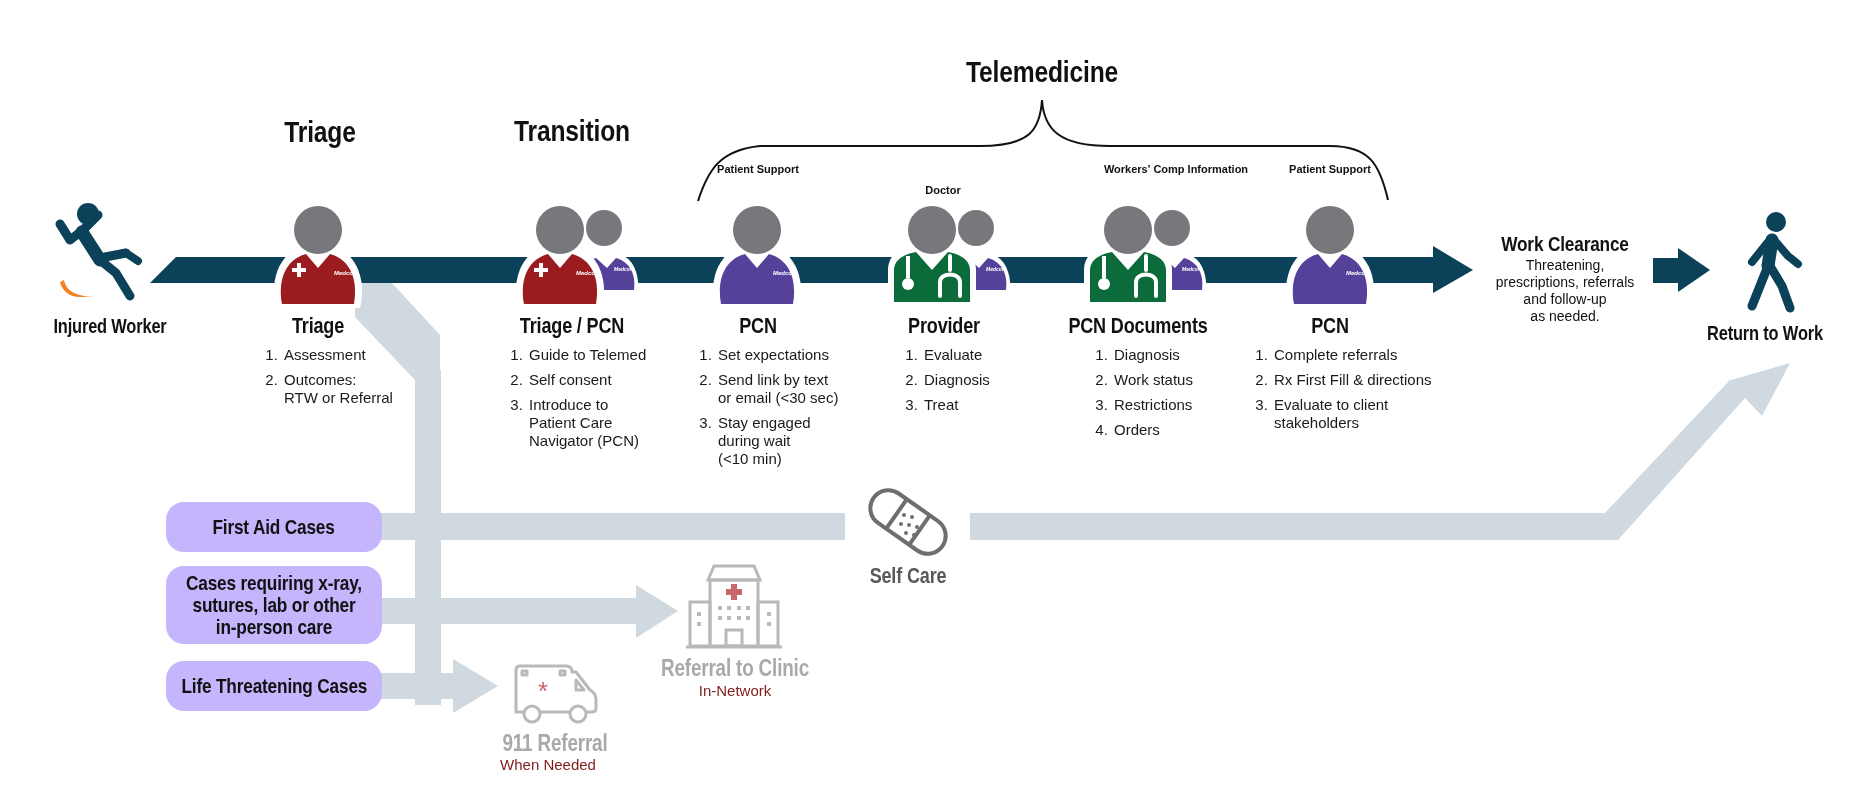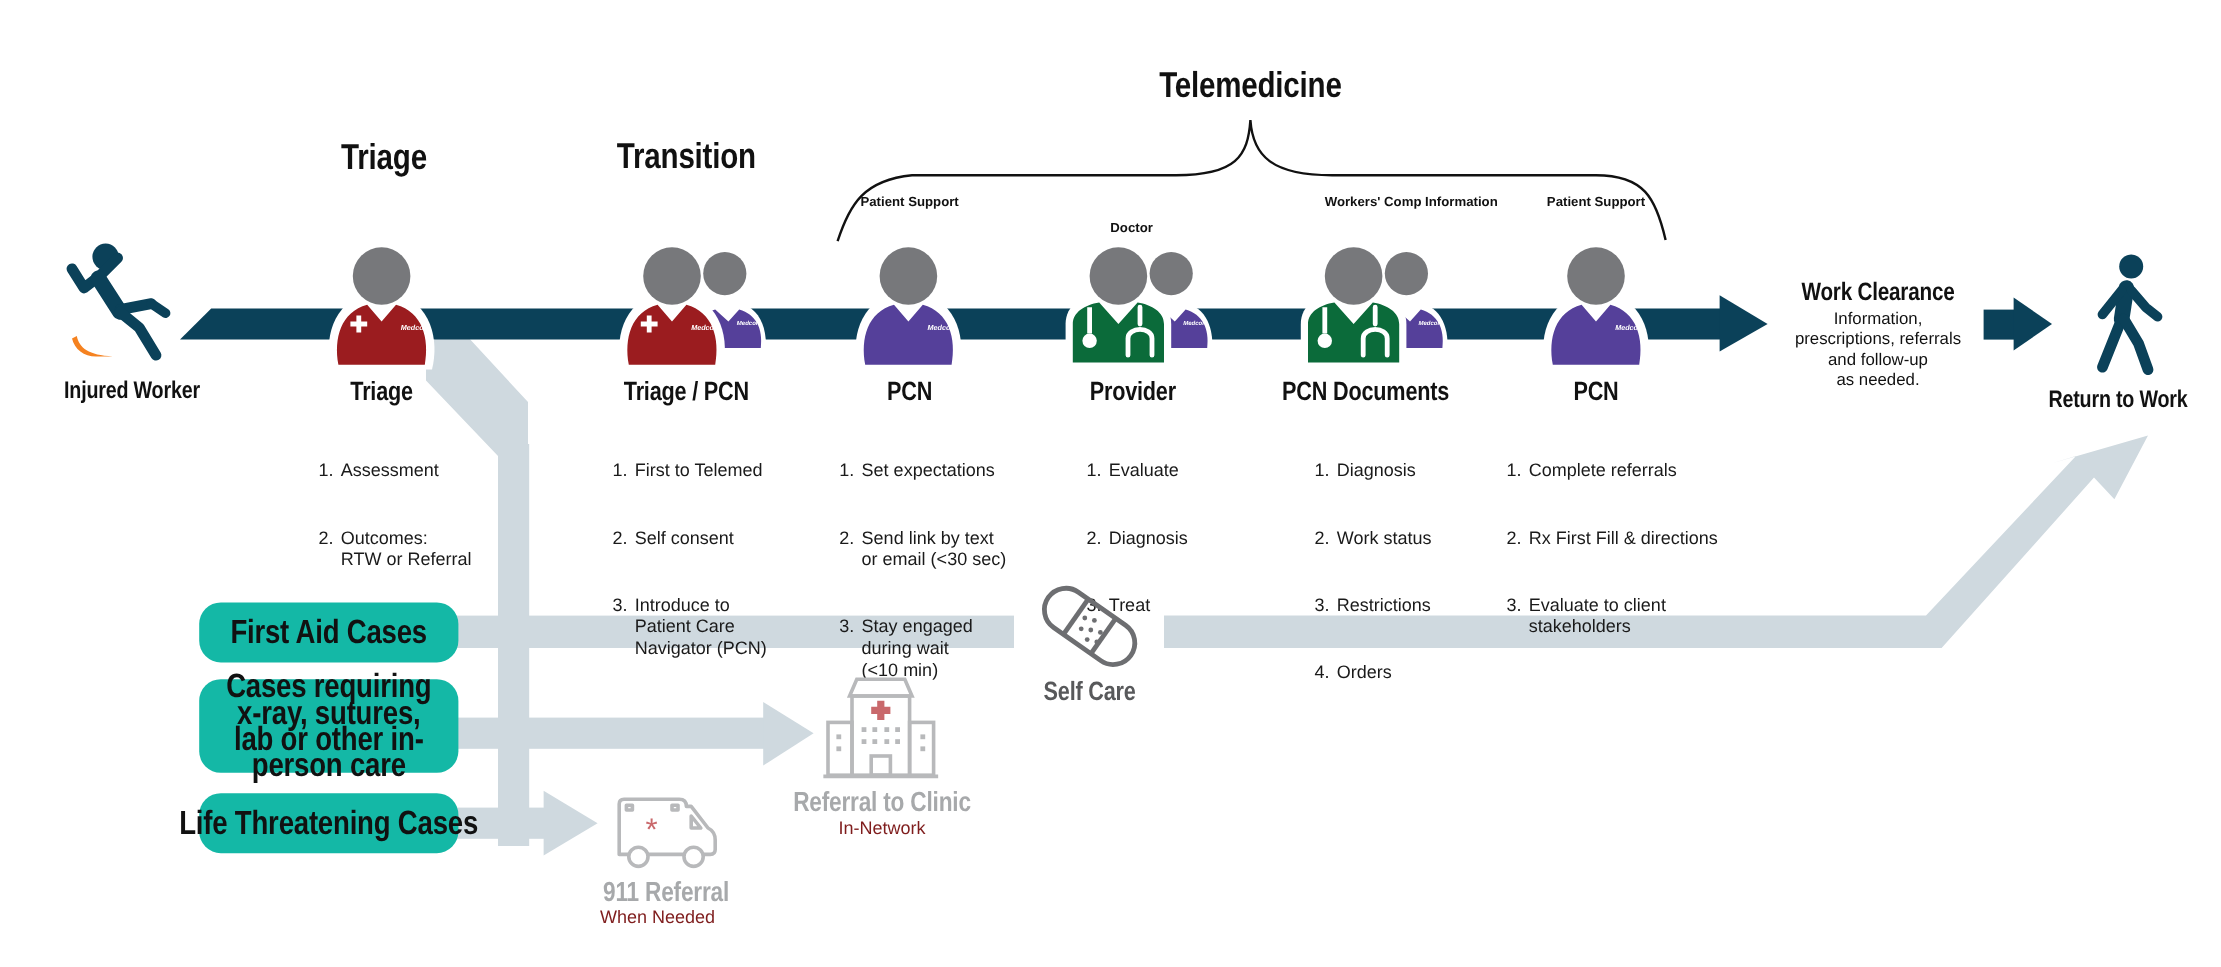--- a/index.html
+++ b/index.html
@@ -5,22 +5,22 @@
   html, body { margin: 0; padding: 0; background: #ffffff; }
   body { width: 1851px; height: 806px; position: relative; overflow: hidden;
          font-family: "Liberation Sans", sans-serif; color: #111; }
   .abs { position: absolute; }
   svg.layer { position: absolute; left: 0; top: 0; }
   .cond { font-family: "Liberation Sans", sans-serif; font-weight: bold; transform: scaleX(0.82); transform-origin: center top; letter-spacing: -0.2px; }
   .phase { font-size: 30px; font-weight: bold; text-align: center; width: 240px; }
   .role { font-size: 11px; font-weight: bold; text-align: center; width: 200px; line-height: 18px; }
   .title { font-size: 22px; font-weight: bold; text-align: center; width: 240px; }
   ol.steps { margin: 0; padding: 0 0 0 22px; font-size: 15px; line-height: 18px; color: #1a1a1a; }
-  ol.steps li { margin-bottom: 7px; padding-left: 2px; margin-top: 38px; }
-  .case-box { background: #14b8a6; border-radius: 18px; font-weight: bold; font-size: 28px; text-align: center;
+  ol.steps li { margin-bottom: 7px; padding-left: 2px; }
+  .case-box { background: #c4b5fd; border-radius: 18px; font-weight: bold; font-size: 21px; text-align: center;
               display: flex; align-items: center; justify-content: center; line-height: 22px; color: #111; }
   .gray-sub { color: #7f1d1d; font-size: 15px; text-align: center; }
 </style>
 </head>
 <body>
 
 <svg class="layer" width="1851" height="806">
 
   <g fill="#cfd9df">
 
@@ -137,21 +137,21 @@
 <div class="abs title cond" style="left:824px;top:313px;">Provider</div>
 <div class="abs title cond" style="left:1018px;top:313px;">PCN Documents</div>
 <div class="abs title cond" style="left:1210px;top:313px;">PCN</div>
 
 <ol class="abs steps" style="left:260px;top:346px;width:150px;">
   <li>Assessment</li>
   <li style="white-space:pre-line;">Outcomes:
 RTW or Referral</li>
 </ol>
 <ol class="abs steps" style="left:505px;top:346px;width:150px;">
-  <li>First to Telemed</li>
+  <li>Guide to Telemed</li>
   <li>Self consent</li>
   <li style="width:115px;">Introduce to Patient Care Navigator (PCN)</li>
 </ol>
 <ol class="abs steps" style="left:694px;top:346px;width:150px;">
   <li>Set expectations</li>
   <li style="width:125px;">Send link by text or email (&lt;30 sec)</li>
   <li style="width:100px;">Stay engaged during wait (&lt;10 min)</li>
 </ol>
 <ol class="abs steps" style="left:900px;top:346px;width:130px;">
   <li>Evaluate</li>
@@ -166,21 +166,21 @@
 </ol>
 <ol class="abs steps" style="left:1250px;top:346px;width:180px;">
   <li>Complete referrals</li>
   <li>Rx First Fill &amp; directions</li>
   <li style="width:135px;">Evaluate to client stakeholders</li>
 </ol>
 
 <div class="abs" style="left:1480px;top:232px;width:170px;text-align:center;">
   <div class="cond" style="font-size:21px;transform-origin:center top;">Work Clearance</div>
   <div style="font-size:14px;line-height:17px;margin-top:1px;">
-    <div>Information,</div>
+    <div>Threatening,</div>
     <div>prescriptions, referrals</div>
     <div>and follow-up</div>
     <div>as needed.</div>
   </div>
 </div>
 
 <svg class="abs" style="left:1738px;top:210px;" width="70" height="105" viewBox="0 0 70 105">
   <circle cx="38" cy="12" r="10" fill="#0b4159"></circle>
   <g stroke="#0b4159" stroke-linecap="round" stroke-linejoin="round" fill="none">
     <path d="M34 30 L30 56" stroke-width="13"></path>

